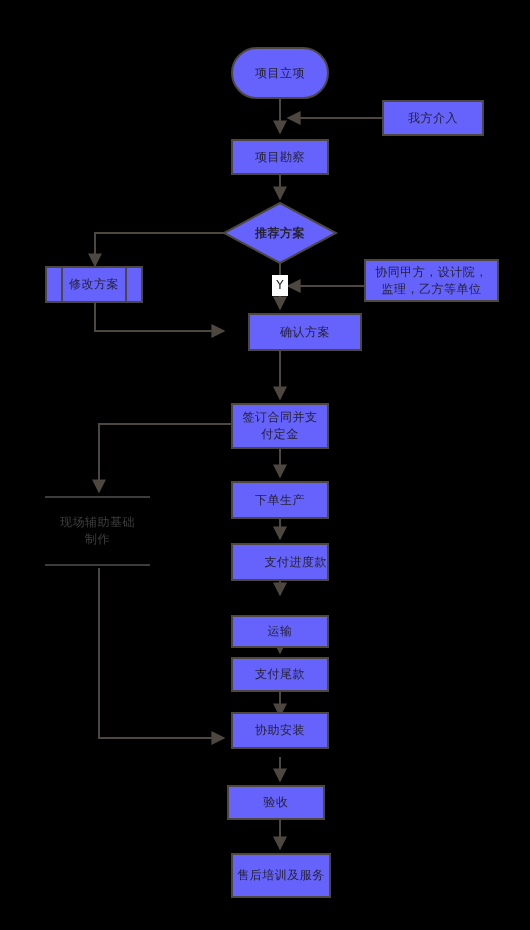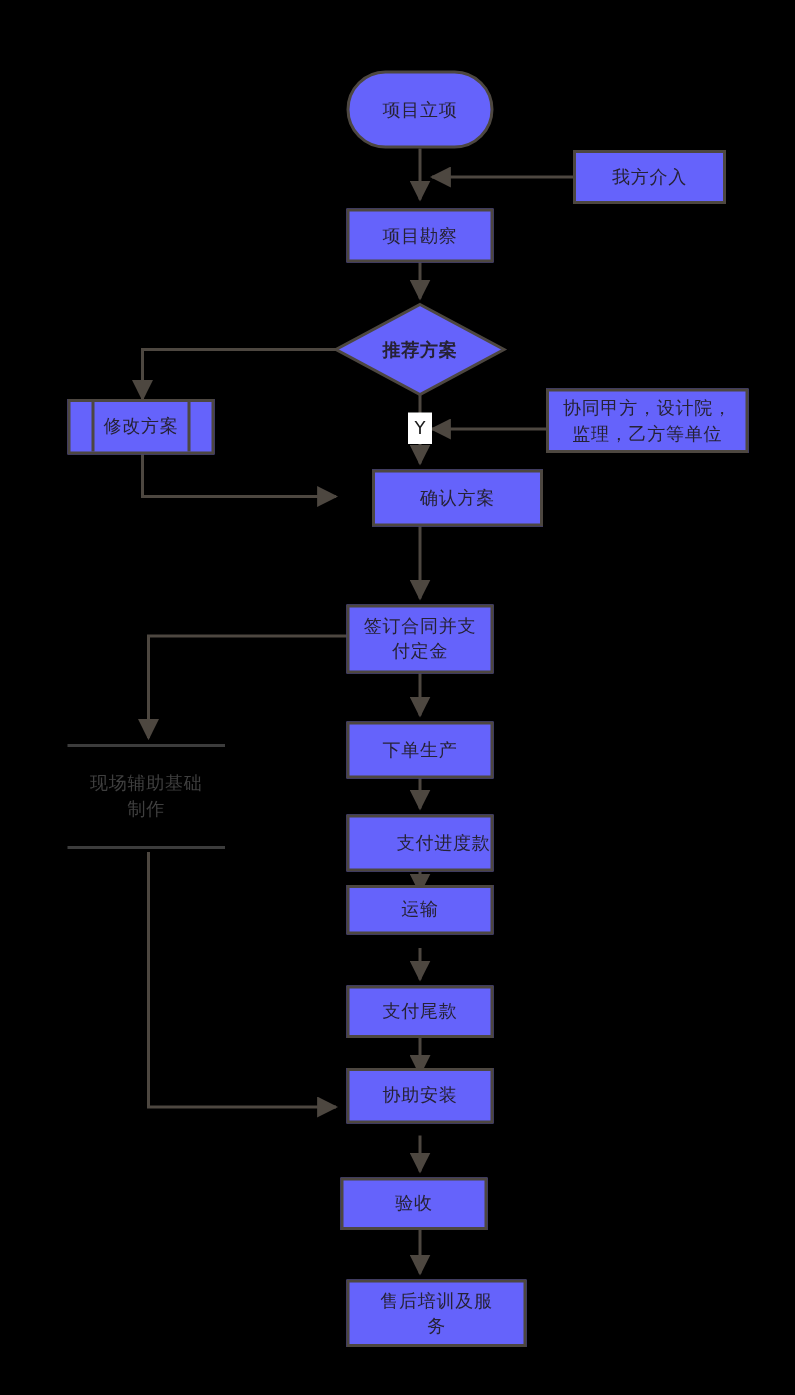--- a/index.html
+++ b/index.html
@@ -180,34 +180,34 @@
   </div>
 
   <div class="node" style="left:231px; top:481px; width:98px; height:38px;">
     <span>下单生产</span>
   </div>
 
   <div class="node" style="left:231px; top:543px; width:98px; height:38px;justify-content:flex-end;">
     <span>支付进度款</span>
   </div>
 
-  <div class="node" style="left:231px; top:590px; width:98px; height:33px;">
+  <div class="node" style="left:231px; top:615px; width:98px; height:33px;">
     <span>运输</span>
   </div>
 
   <div class="node" style="left:231px; top:657px; width:98px; height:35px;">
     <span>支付尾款</span>
   </div>
 
   <div class="node" style="left:231px; top:712px; width:98px; height:37px;justify-content:center;">
     <span>协助安装</span>
   </div>
 
   <div class="node" style="left:227px; top:785px; width:98px; height:35px;">
     <span>验收</span>
   </div>
 
-  <div class="node" style="left:231px; top:853px; width:120px; height:45px; flex-direction:column;">
+  <div class="node" style="left:231px; top:853px; width:100px; height:45px; flex-direction:row;">
     <span>售后培训及服</span>
     <span>务</span>
   </div>
 
 </div>
 
 </body></html>

